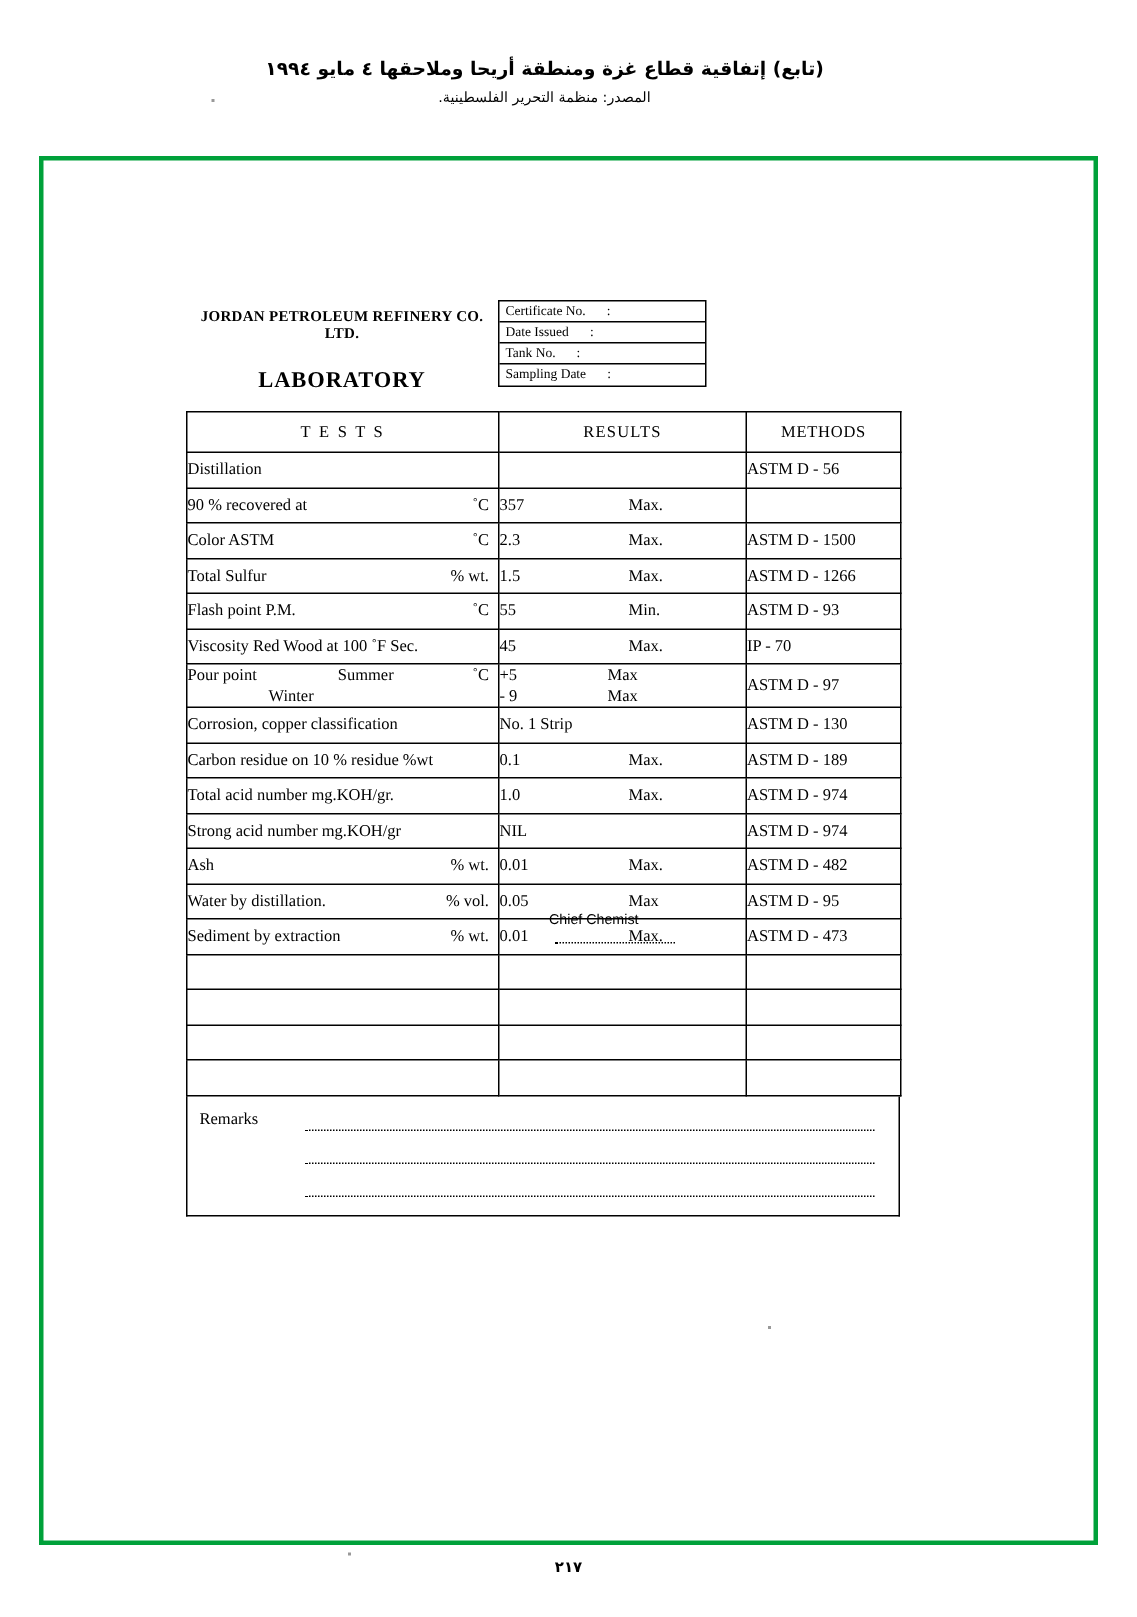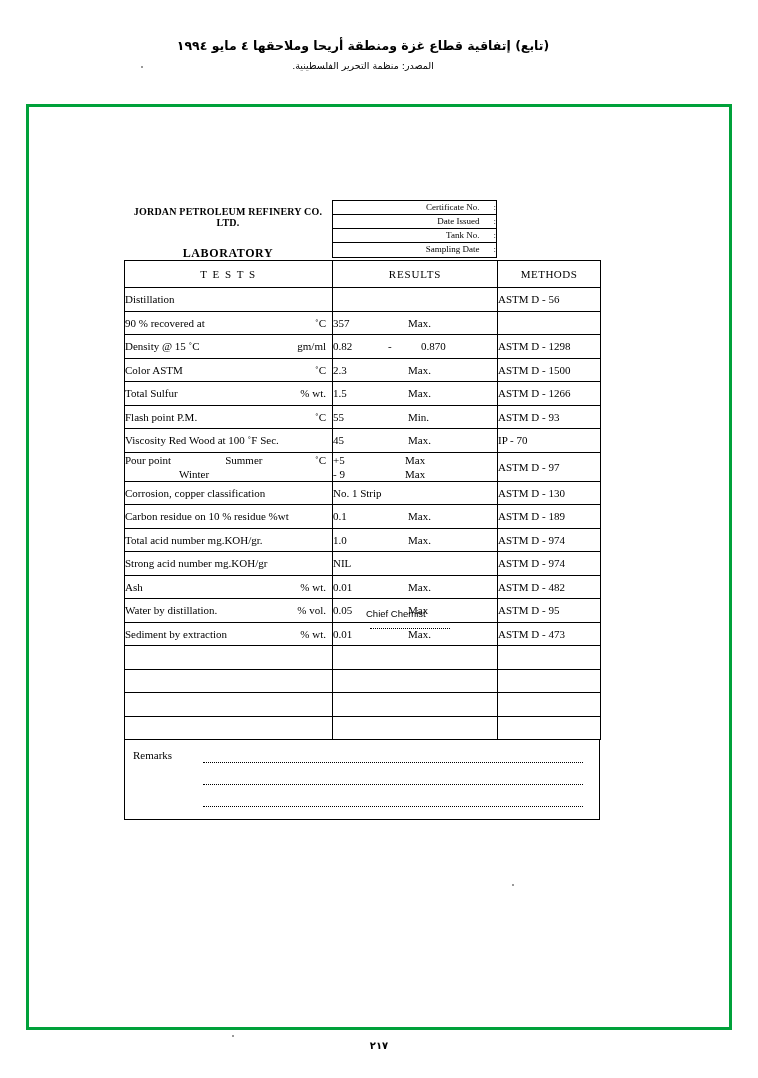--- a/index.html
+++ b/index.html
@@ -67,30 +67,29 @@
     padding-top: 6px;
     box-sizing: border-box;
   }
   .company-name {
     font-size: 10px;
     font-weight: bold;
     letter-spacing: 0.2px;
     font-variant: small-caps;
   }
   .lab-name {
-    font-size: 12px;
+    font-size: 15px;
     font-weight: bold;
     letter-spacing: 0.6px;
     margin-top: 18px;
   }
   .cert-top .col-mid {
-    width: 165px;
+    width: 139px;
     border: 1px solid #000;
     box-sizing: border-box;
-    text-align: right;
   }
   .cert-row {
     height: 14px;
     border-bottom: 1px solid #000;
     box-sizing: border-box;
     font-size: 9px;
     padding: 1px 0 0 4px;
     white-space: nowrap;
   }
   .cert-row:last-child { border-bottom: none; }
@@ -113,21 +112,21 @@
     font-weight: bold;
     letter-spacing: 1px;
     margin-top: 9px;
   }
 
   
   table.spec-table {
     border-collapse: collapse;
     width: 476px;
     table-layout: fixed;
-    margin-top: 2px;
+    margin-top: 16px;
   }
   table.spec-table td, table.spec-table th {
     border: 1px solid #000;
     font-size: 11px;
     padding: 0;
     vertical-align: middle;
   }
   .c-test   { width: 208px; }
   .c-result { width: 165px; }
   .c-method { width: 103px; }
@@ -156,21 +155,21 @@
     top: 50%;
     transform: translateY(-50%);
   }
   .res-cell {
     padding-left: 5px;
     position: relative;
     white-space: nowrap;
   }
   .res-cell .qual {
     position: absolute;
-    left: 75px;
+    left: 86px;
   }
   .res-cell .dash {
     position: absolute;
     left: 55px;
   }
   .res-cell .second {
     position: absolute;
     left: 88px;
   }
   .meth-cell {
@@ -316,25 +315,20 @@
         <td class="res-cell"><span></span><span class="qual"></span></td>
         <td class="meth-cell">ASTM  D - 56</td>
       </tr>
 
       <tr class="data">
         <td class="test-cell"><span>90 % recovered at</span><span class="unit">˚C</span></td>
         <td class="res-cell"><span>357</span><span class="qual">Max.</span></td>
         <td class="meth-cell"></td>
       </tr>
 
-      <tr class="data">
-        <td class="test-cell"><span>Density @ 15 ˚C</span><span class="unit">gm/ml</span></td>
-        <td class="res-cell"><span>0.82</span><span class="dash">-</span><span class="second">0.870</span></td>
-        <td class="meth-cell">ASTM  D - 1298</td>
-      </tr>
 
       <tr class="data">
         <td class="test-cell"><span>Color ASTM</span><span class="unit">˚C</span></td>
         <td class="res-cell"><span>2.3</span><span class="qual">Max.</span></td>
         <td class="meth-cell">ASTM  D - 1500</td>
       </tr>
 
       <tr class="data">
         <td class="test-cell"><span>Total Sulfur</span><span class="unit">% wt.</span></td>
         <td class="res-cell"><span>1.5</span><span class="qual">Max.</span></td>

